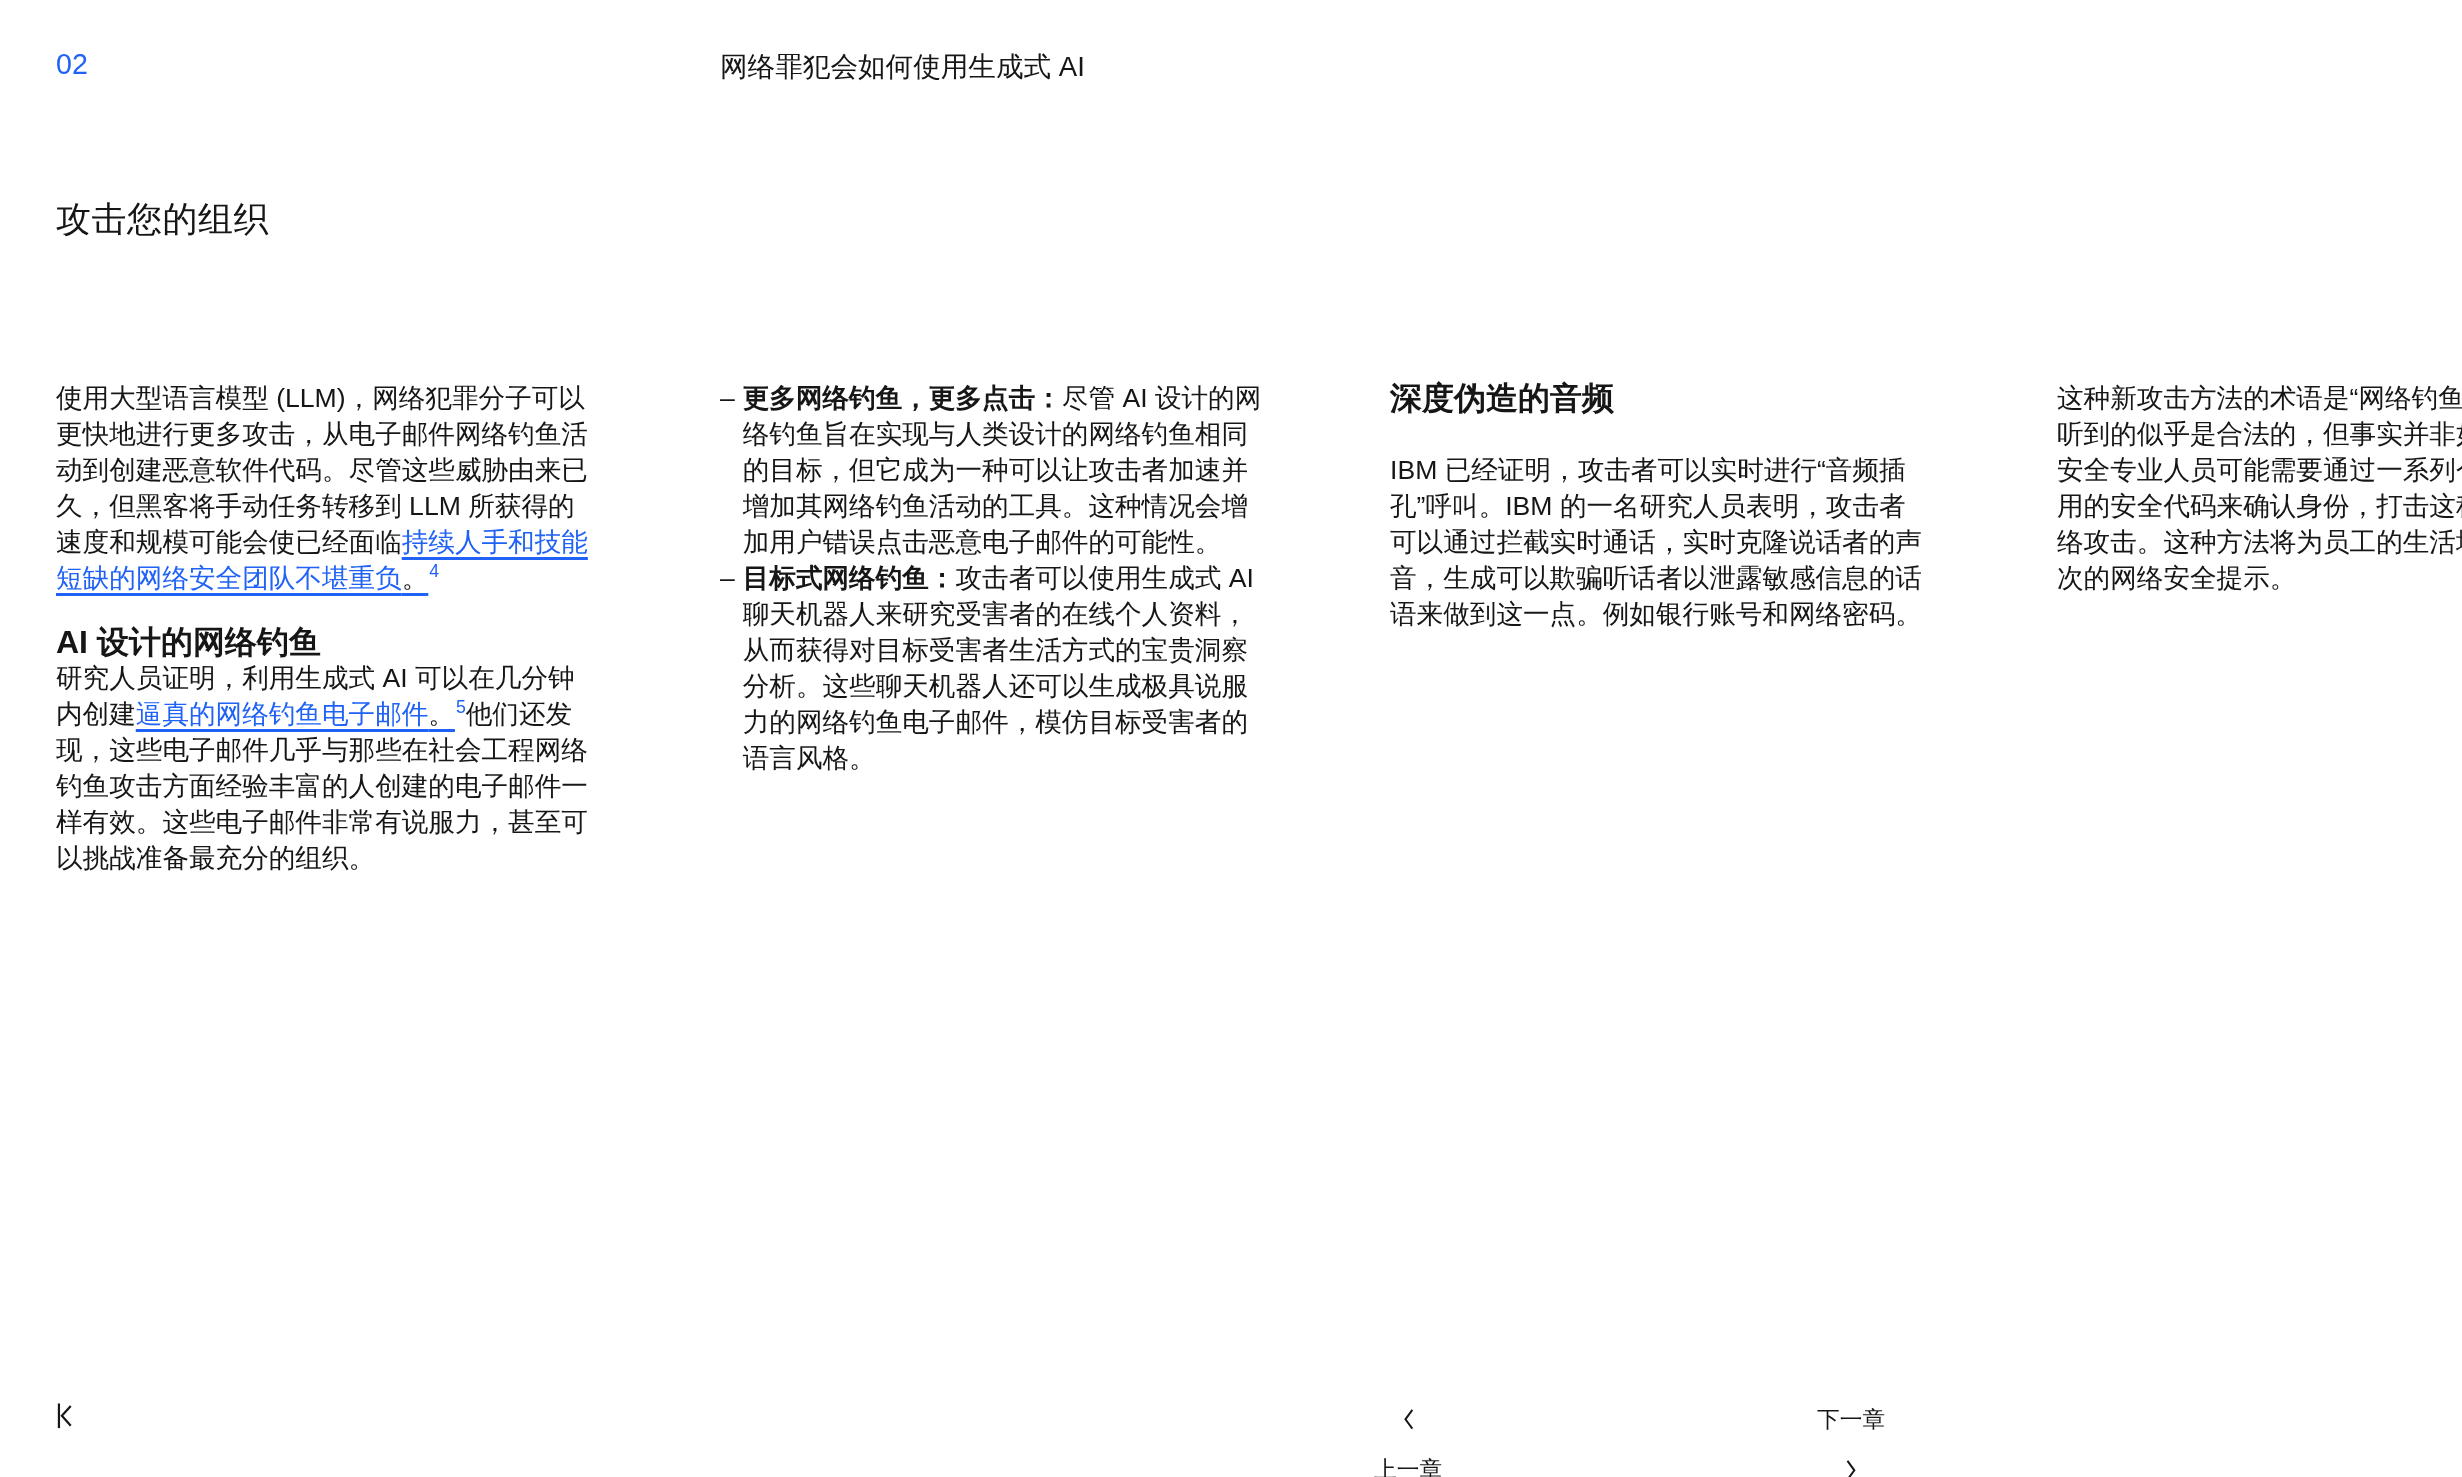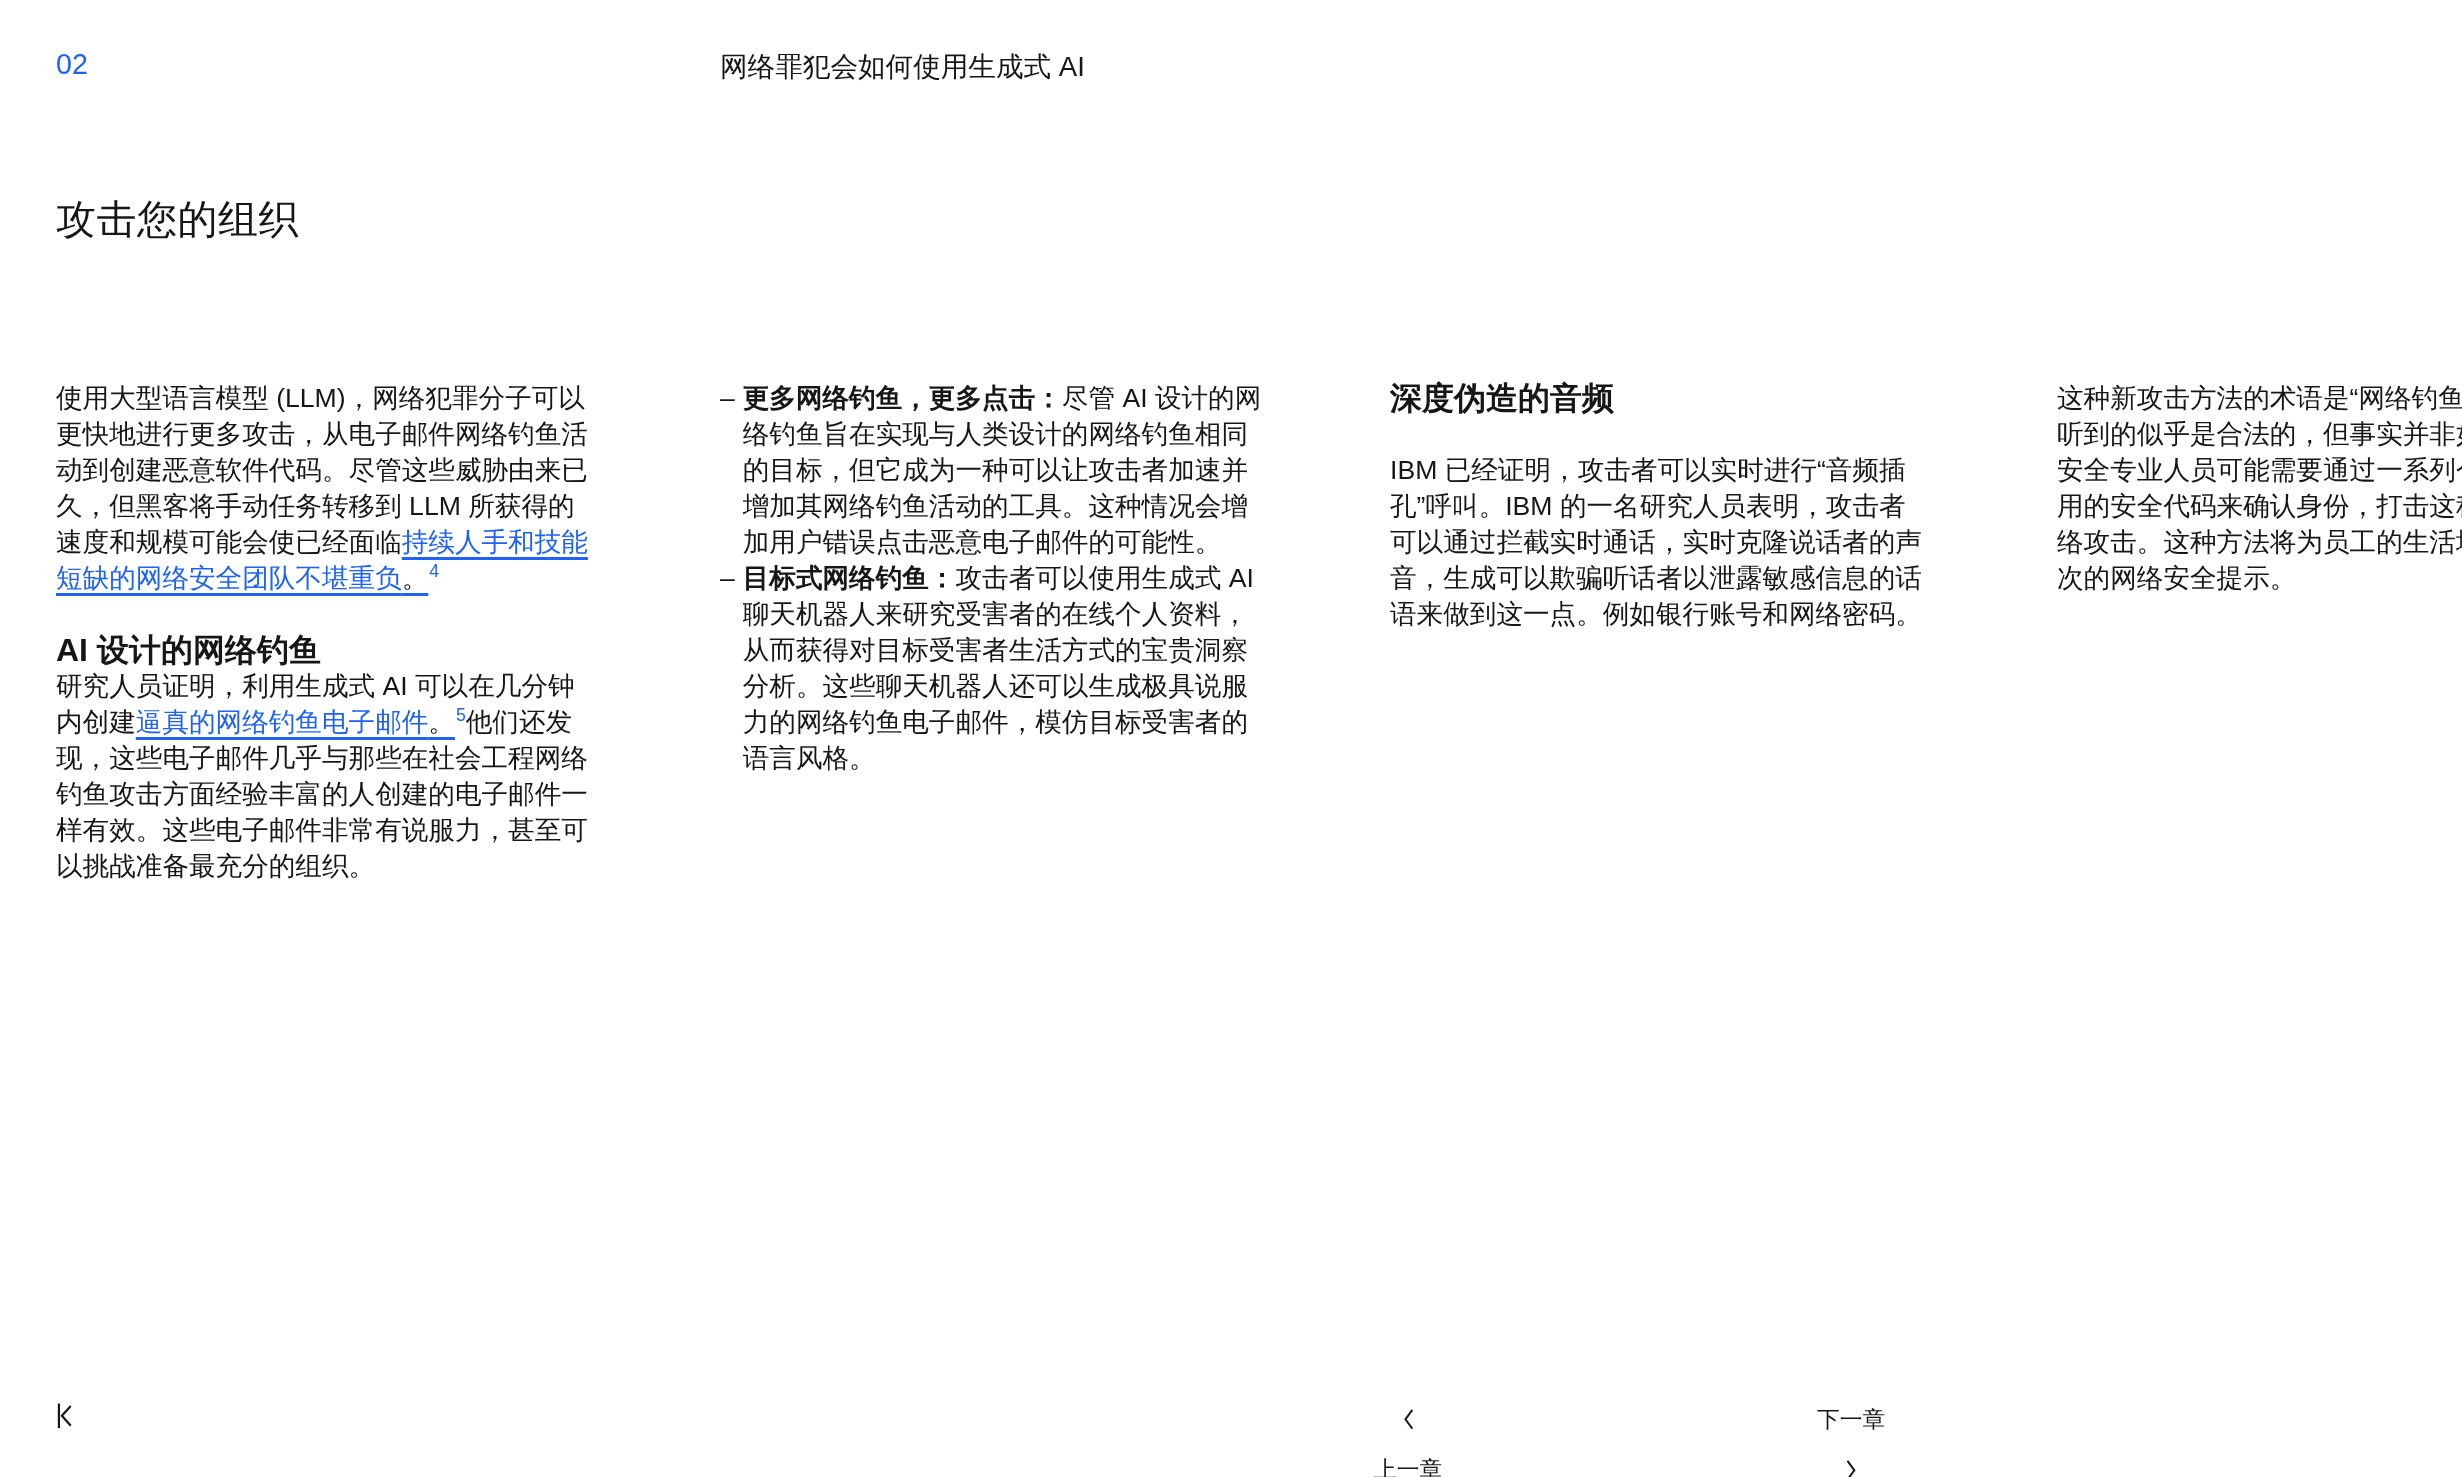--- a/index.html
+++ b/index.html
@@ -15,37 +15,37 @@
   .page-num-label{
     position:absolute;left:56px;top:47px;
     font-size:28.6px;line-height:35px;color:var(--accent);
   }
   .header-title{
     position:absolute;left:720px;top:49px;
     font-size:27.6px;line-height:35px;font-weight:400;color:var(--ink);
   }
   .section-title{
     position:absolute;left:56px;top:197px;
-    font-size:40px;line-height:44px;font-weight:400;color:var(--ink);
+    font-size:35px;line-height:44px;font-weight:400;color:var(--ink);
     letter-spacing:0.5px;
   }
   .col{
     position:absolute;top:380px;width:542px;
     font-size:26.6px;line-height:36px;color:var(--ink);
     word-break:normal;overflow-wrap:break-word;
   }
   .col-1{left:56px;}
   .col-2{left:720px;width:547px;}
   .col-3{left:1390px;}
   .col-4{left:2057px;}
   .col p{margin:0;}
   .col h3{
     margin:0;font-size:32px;line-height:36px;font-weight:700;
   }
-  .col-1 h3{margin-top:36px;}
+  .col-1 h3{margin-top:28px;}
   .col-3 .para-2{margin-top:36px;}
   .u{
     text-decoration:underline;
     text-decoration-color:var(--accent);
     text-decoration-thickness:2.5px;
     text-underline-offset:5.9px;
   }
   .link{color:var(--accent);cursor:pointer;}
   sup.fn{
     color:var(--accent);font-size:17.7px;line-height:0;

